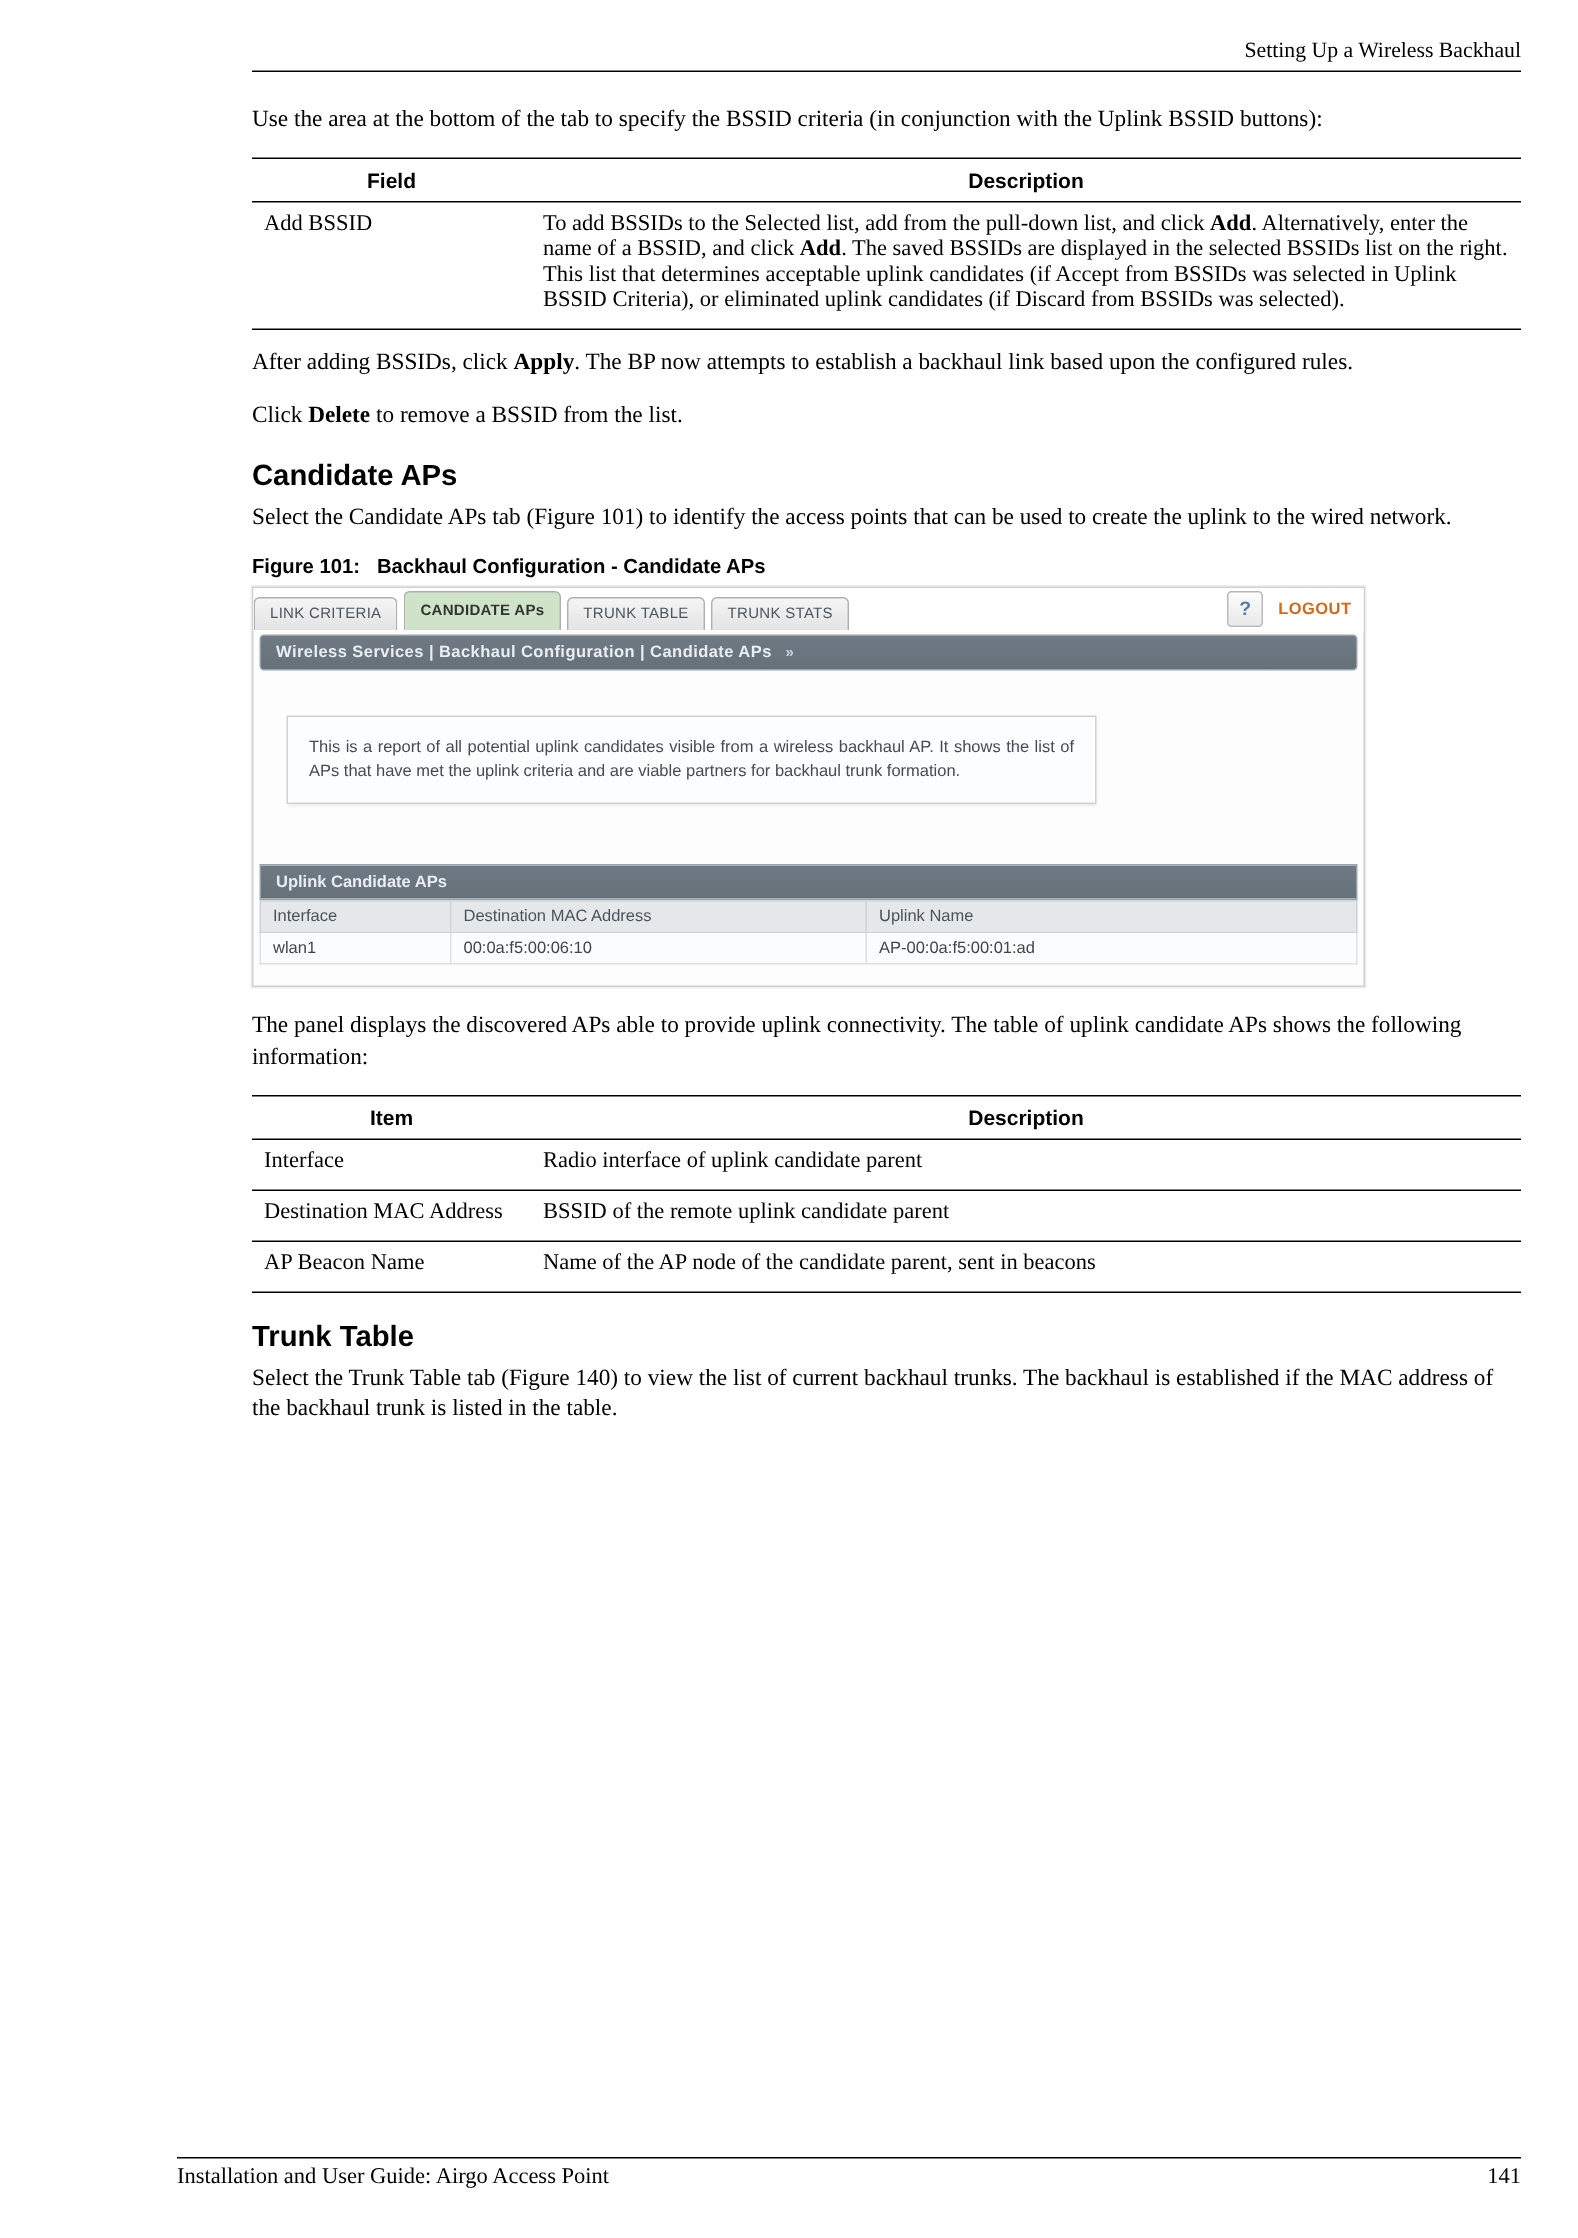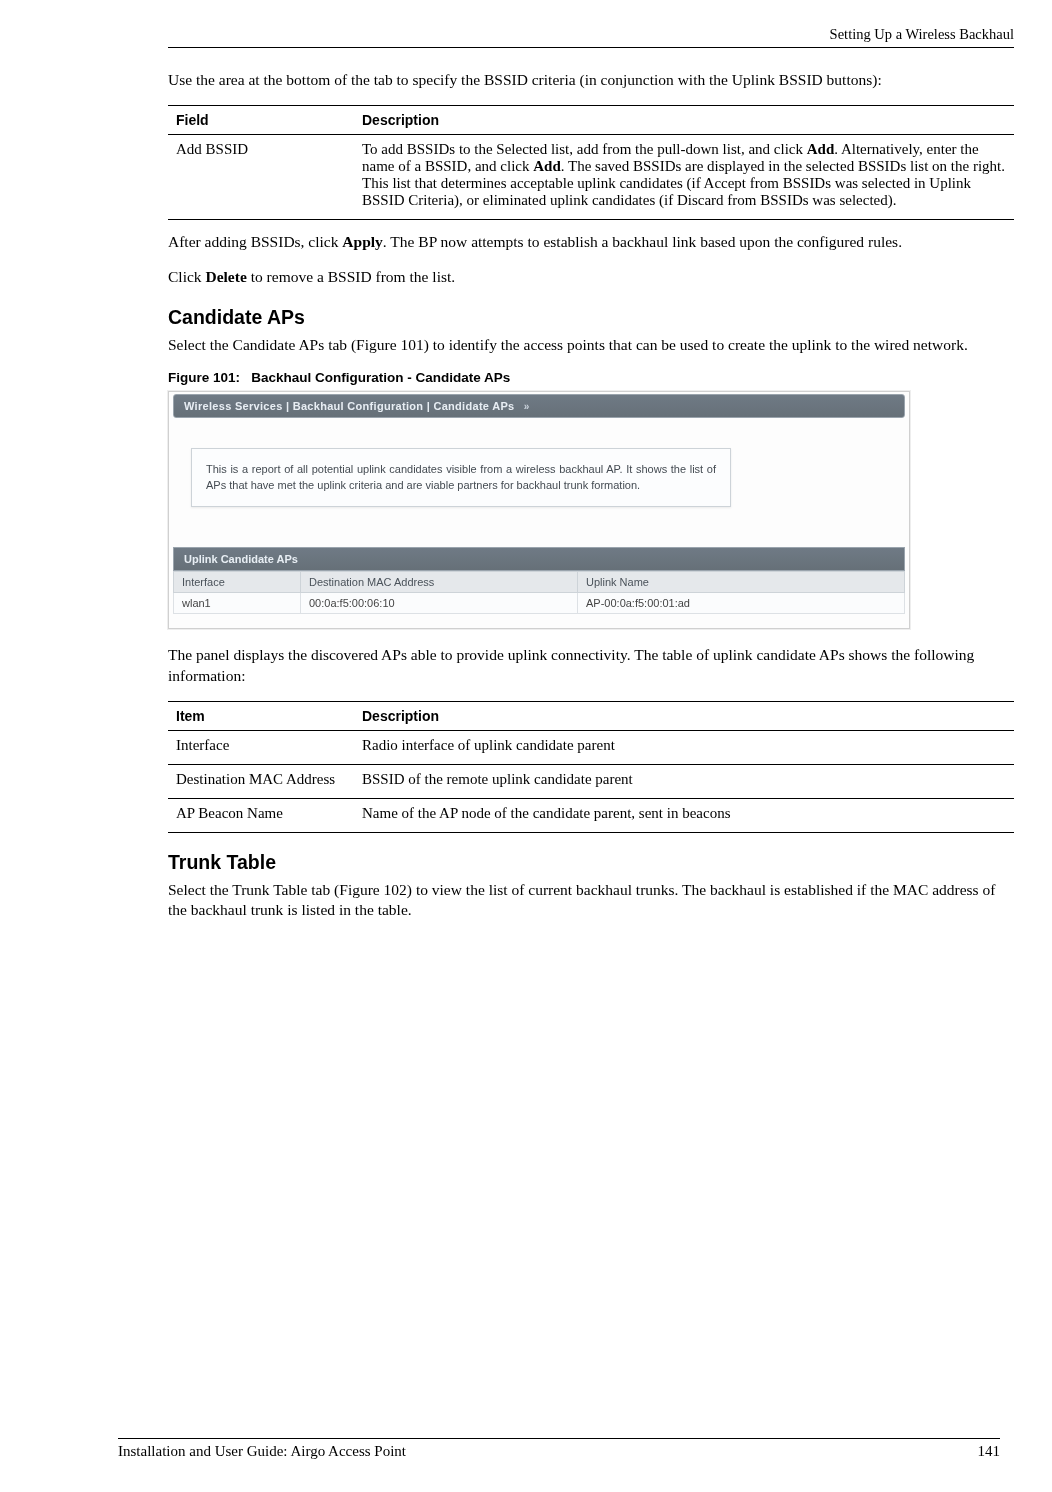--- a/index.html
+++ b/index.html
@@ -32,21 +32,21 @@
     margin: 0 0 14px 0;
     line-height: 1.35;
   }
   table.param {
     border-collapse: collapse;
     font-size: 15px;
     width: 100%;
     margin: 6px 0 12px 0;
   }
   table.param th {
-    text-align: left;
+    text-align: center;
     font-family: Arial, Helvetica, sans-serif;
     font-weight: bold;
     font-size: 14px;
     border-top: 1.5px solid #000;
     border-bottom: 1.5px solid #000;
     padding: 6px 8px 6px 8px;
   }
   table.param td {
     vertical-align: top;
     padding: 6px 8px 10px 8px;
@@ -190,21 +190,21 @@
   }
   .ap-table td {
     border: 1px solid #dde1e5;
     padding: 4px 8px;
     background: #fbfcfd;
   }
   .footer {
     position: absolute;
     bottom: 32px;
     left: 78px;
-    right: 92px;
+    right: 78px;
   }
   .footer-line {
     border-top: 1.5px solid #000;
     margin-bottom: 4px;
   }
   .footer-row {
     display: flex;
     justify-content: space-between;
     font-size: 15px;
   }
@@ -242,20 +242,30 @@
 
   <h2 class="section">Candidate APs</h2>
 
   <p class="body">Select the Candidate APs tab (Figure 101) to identify the access points that can be used to create the uplink to the wired network.</p>
 
   <div class="fig-caption">
     <span>Figure 101:</span>&nbsp;&nbsp;&nbsp;<span>Backhaul Configuration - Candidate APs</span>
   </div>
 
   <div class="ui">
+    <div class="ui-tabs">
+      <div class="tab">LINK CRITERIA</div>
+      <div class="tab active">CANDIDATE APs</div>
+      <div class="tab">TRUNK TABLE</div>
+      <div class="tab">TRUNK STATS</div>
+      <div class="logout-group">
+        <div class="help-btn">?</div>
+        <div class="logout">LOGOUT</div>
+      </div>
+    </div>
     <div class="breadcrumb-bar">
       <span>Wireless Services | Backhaul Configuration | Candidate APs</span>&nbsp;&nbsp;<span class="sep">»</span>
     </div>
     <div class="desc-box">This is a report of all potential uplink candidates visible from a wireless backhaul AP. It shows the list of APs that have met the uplink criteria and are viable partners for backhaul trunk formation.</div>
     <div class="section-label">Uplink Candidate APs</div>
     <table class="ap-table">
       <tbody>
           <tr>
         <th style="width:110px;">Interface</th>
         <th style="width:260px;">Destination MAC Address</th>
@@ -289,21 +299,21 @@
     <tr>
       <td class="field">AP Beacon Name</td>
       <td>Name of the AP node of the candidate parent, sent in beacons</td>
     </tr>
   </tbody>
     </table>
 
 
   <h2 class="section">Trunk Table</h2>
 
-  <p class="body">Select the Trunk Table tab (Figure 102) to view the list of current backhaul trunks. The backhaul is established if the MAC address of the backhaul trunk is listed in the table.</p>
+  <p class="body">Select the Trunk Table tab (Figure 140) to view the list of current backhaul trunks. The backhaul is established if the MAC address of the backhaul trunk is listed in the table.</p>
 
   <div class="footer">
     <div class="footer-line"></div>
     <div class="footer-row">
       <span>Installation and User Guide: Airgo Access Point</span>
       <span>141</span>
     </div>
   </div>
 </div>
 

